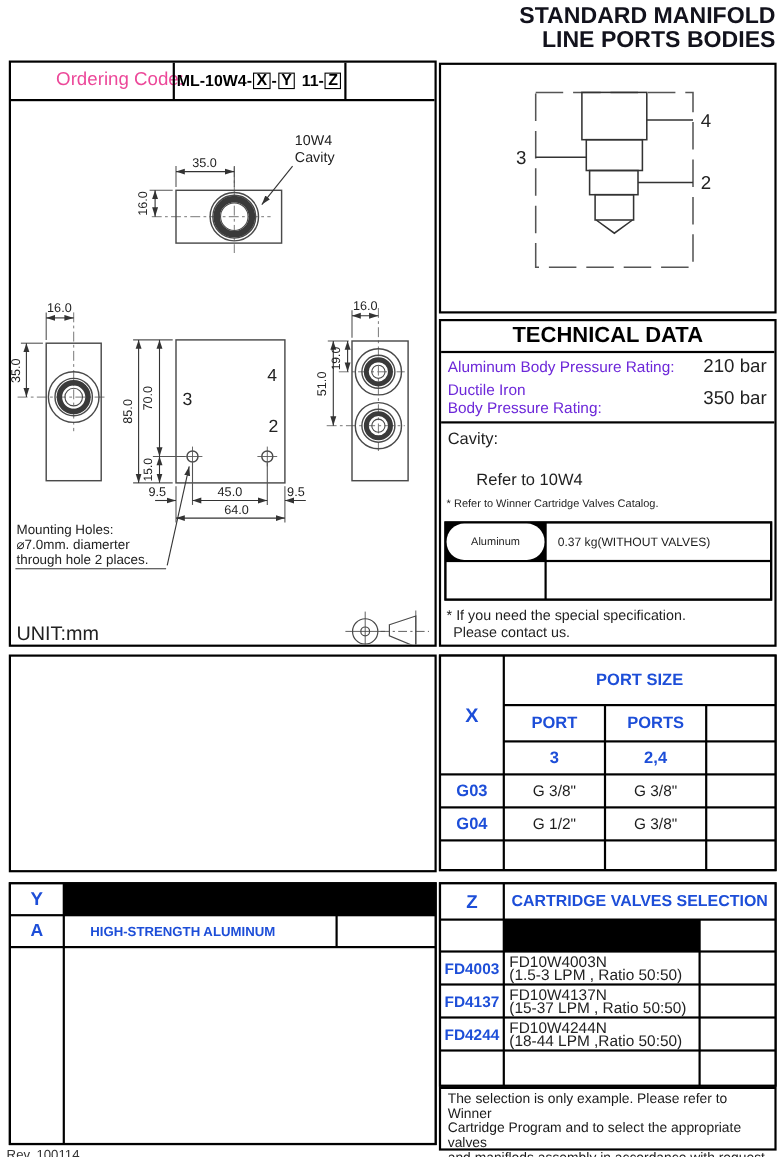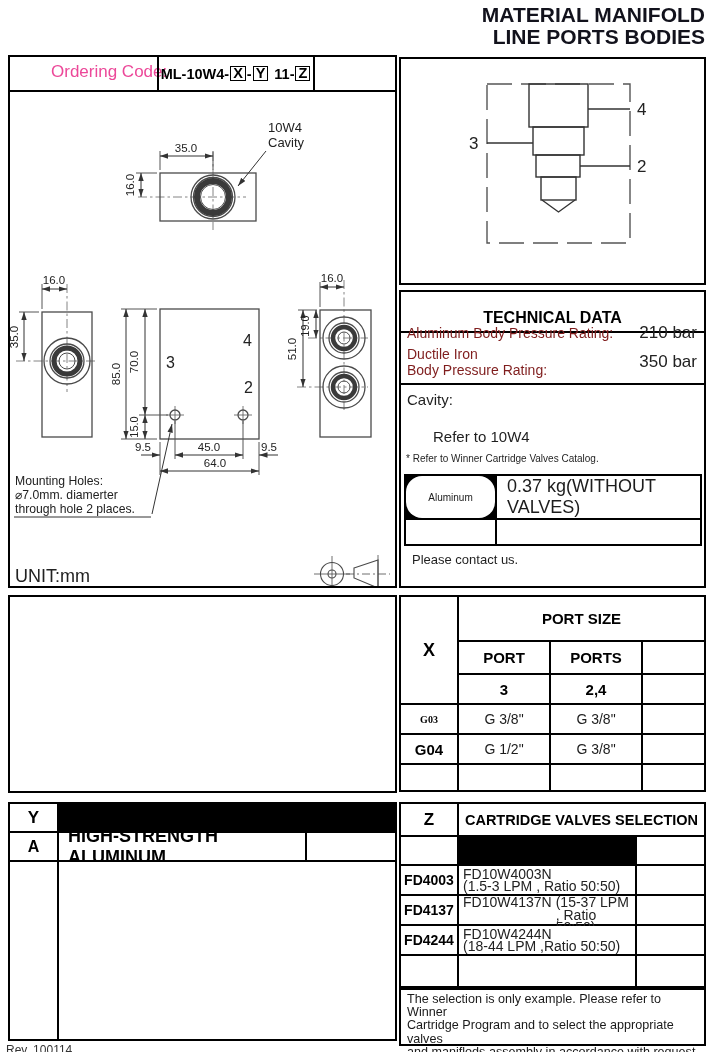--- a/index.html
+++ b/index.html
@@ -13,35 +13,35 @@
   
   .order-row{position:relative;height:33px;border-bottom:2px solid #000;}
   .order-label{position:absolute;left:9px;top:5px;font-size:17px;color:#ec4899;margin-left:32px;}
   .code-box{position:absolute;left:147px;top:0;width:158px;height:100%;
             border-left:2px solid #000;border-right:2px solid #000;box-sizing:border-box;
             display:flex;align-items:center;justify-content:center;font-weight:bold;font-size:14.5px;color:#000;}
   .kbox{display:inline-block;border:1.5px solid #000;line-height:13px;padding:0 2px;margin:0 1px;}
   .code-sp{margin-left:5px;}
   
   .tech-header{position:absolute;left:0;right:0;top:0;height:27px;border-bottom:2px solid #000;
-               display:flex;align-items:center;justify-content:center;font-weight:bold;font-size:16px;color:#000;margin-top:12px;}
+               display:flex;align-items:center;justify-content:center;font-weight:bold;font-size:20px;color:#000;}
   .tech-row{position:absolute;left:6px;right:7px;display:flex;justify-content:space-between;align-items:center;}
-  .tech-label{font-size:14px;line-height:16px;color:#7f1d1d;}
+  .tech-label{font-size:14px;line-height:16px;color:#6d28d9;}
   .tech-value{font-size:17px;color:#222;}
   .hdiv{position:absolute;left:0;right:0;height:2px;background:#000;}
   .cavity-lbl{position:absolute;left:6px;top:99px;font-size:15px;}
   .cavity-val{position:absolute;left:32px;top:136px;font-size:15px;}
   .cavity-note{position:absolute;left:5px;top:161px;font-size:10px;}
   .special{position:absolute;left:5px;top:260px;font-size:13px;line-height:15px;}
   .special .l2{padding-left:6px;}
   
   .grid{position:absolute;border:2px solid #000;background:#000;display:grid;gap:2px;box-sizing:border-box;}
   .cell{background:#fff;display:flex;align-items:center;justify-content:center;text-align:center;color:#1c1c1c;}
   .cell.left{justify-content:flex-start;text-align:left;}
-  .b{font-weight:bold;color:#000000;}
+  .b{font-weight:bold;color:#1d4ed8;}
   
   .port-grid{left:399px;top:595px;width:307px;height:197px;
              grid-template-columns:56px 90px 90px 1fr;
              grid-template-rows:43px 31px 28px 28px 28px 1fr;}
   
   .body-grid{left:8px;top:802px;width:389px;height:239px;
              grid-template-columns:47px 246px 1fr;
              grid-template-rows:27px 27px 1fr;}
   
   .cart-grid{left:399px;top:802px;width:307px;height:186px;
@@ -59,21 +59,21 @@
   .plabel{font-size:16px;fill:#222;}
   .note-lbl{font-size:12.2px;fill:#222;}
   svg{display:block;}
 </style>
 </head>
 <body>
 
 <div class="page">
 
   <div class="title">
-    <div>MATERIAL MANIFOLD</div>
+    <div>STANDARD MANIFOLD</div>
     <div>LINE PORTS BODIES</div>
   </div>
 
   <div class="box" style="left:8px;top:55px;width:389px;height:533px;">
     <div class="order-row">
       <span class="order-label">Ordering Code:</span>
       <span class="code-box">
         <span>ML-10W4-</span>
         <span class="kbox">X</span>
         <span>-</span>
@@ -242,78 +242,79 @@
         <span style="display:block">Body Pressure Rating:</span>
       </span>
       <span class="tech-value">350 bar</span>
     </div>
     <div class="hdiv" style="top:91px;"></div>
     <div class="cavity-lbl">Cavity:</div>
     <div class="cavity-val">Refer to 10W4</div>
     <div class="cavity-note">* Refer to Winner Cartridge Valves Catalog.</div>
     <div class="grid weight-grid">
       <div class="cell" style="font-size:10px;border-radius:16px;">Aluminum</div>
-      <div class="cell left" style="font-size:18px;padding-left:10px;">0.37  kg(WITHOUT VALVES)</div>
+      <div class="cell left" style="font-size:11px;padding-left:10px;">0.37  kg(WITHOUT VALVES)</div>
       <div class="cell"></div>
       <div class="cell"></div>
     </div>
     <div class="special">
+      <div>* If you need the special specification.</div>
       <div class="l2">Please contact us.</div>
     </div>
   </div>
 
   <div class="box" style="left:8px;top:595px;width:389px;height:198px;"></div>
 
   <div class="grid port-grid">
     <div class="cell b" style="grid-row:1/4;grid-column:1;font-size:18px;">X</div>
     <div class="cell b" style="grid-row:1;grid-column:2/5;font-size:15px;">PORT SIZE</div>
     <div class="cell b" style="grid-row:2;grid-column:2;font-size:15px;">PORT</div>
     <div class="cell b" style="grid-row:2;grid-column:3;font-size:15px;">PORTS</div>
     <div class="cell" style="grid-row:2;grid-column:4;"></div>
     <div class="cell b" style="grid-row:3;grid-column:2;font-size:15px;">3</div>
     <div class="cell b" style="grid-row:3;grid-column:3;font-size:15px;">2,4</div>
     <div class="cell" style="grid-row:3;grid-column:4;"></div>
-    <div class="cell b" style="grid-row:4;grid-column:1;font-size:10px;font-family:Liberation Serif, serif;">G03</div>
+    <div class="cell b" style="grid-row:4;grid-column:1;font-size:15px;">G03</div>
     <div class="cell" style="grid-row:4;grid-column:2;font-size:14px;">G 3/8"</div>
     <div class="cell" style="grid-row:4;grid-column:3;font-size:14px;">G 3/8"</div>
     <div class="cell" style="grid-row:4;grid-column:4;"></div>
     <div class="cell b" style="grid-row:5;grid-column:1;font-size:15px;">G04</div>
     <div class="cell" style="grid-row:5;grid-column:2;font-size:14px;">G 1/2"</div>
     <div class="cell" style="grid-row:5;grid-column:3;font-size:14px;">G 3/8"</div>
     <div class="cell" style="grid-row:5;grid-column:4;"></div>
     <div class="cell" style="grid-row:6;grid-column:1;"></div>
     <div class="cell" style="grid-row:6;grid-column:2;"></div>
     <div class="cell" style="grid-row:6;grid-column:3;"></div>
     <div class="cell" style="grid-row:6;grid-column:4;"></div>
   </div>
 
   <div class="grid body-grid">
     <div class="cell b" style="grid-row:1;grid-column:1;font-size:17px;">Y</div>
     <div class="cell b" style="grid-row:2;grid-column:1;font-size:16px;">A</div>
-    <div class="cell b left" style="grid-row:2;grid-column:2;font-size:18px;padding-left:9px;">HIGH-STRENGTH ALUMINUM</div>
+    <div class="cell b left" style="grid-row:2;grid-column:2;font-size:12px;padding-left:23px;">HIGH-STRENGTH ALUMINUM</div>
     <div class="cell" style="grid-row:2;grid-column:3;"></div>
     <div class="cell" style="grid-row:3;grid-column:1;"></div>
     <div class="cell" style="grid-row:3;grid-column:2/4;"></div>
   </div>
 
   <div class="grid cart-grid">
     <div class="cell b" style="grid-row:1;grid-column:1;font-size:17px;">Z</div>
     <div class="cell b" style="grid-row:1;grid-column:2/4;font-size:14.5px;">CARTRIDGE VALVES SELECTION</div>
     <div class="cell" style="grid-row:2;grid-column:1;"></div>
     <div class="cell" style="grid-row:2;grid-column:3;"></div>
 
     <div class="cell b" style="grid-row:3;grid-column:1;font-size:14px;">FD4003</div>
     <div class="cell left" style="grid-row:3;grid-column:2;flex-direction:column;align-items:flex-start;justify-content:center;">
       <span class="fd-desc">FD10W4003N</span>
       <span class="fd-desc">(1.5-3 LPM , Ratio 50:50)</span>
     </div>
     <div class="cell" style="grid-row:3;grid-column:3;"></div>
 
     <div class="cell b" style="grid-row:4;grid-column:1;font-size:14px;">FD4137</div>
-    <div class="cell left" style="grid-row:4;grid-column:2;flex-direction:row;align-items:flex-start;justify-content:center;">
+    <div class="cell left" style="grid-row:4;grid-column:2;flex-direction:column;align-items:flex-start;justify-content:center;">
       <span class="fd-desc">FD10W4137N</span>
       <span class="fd-desc">(15-37 LPM , Ratio 50:50)</span>
     </div>
     <div class="cell" style="grid-row:4;grid-column:3;"></div>
 
     <div class="cell b" style="grid-row:5;grid-column:1;font-size:14px;">FD4244</div>
     <div class="cell left" style="grid-row:5;grid-column:2;flex-direction:column;align-items:flex-start;justify-content:center;">
       <span class="fd-desc">FD10W4244N</span>
       <span class="fd-desc">(18-44 LPM ,Ratio 50:50)</span>
     </div>

